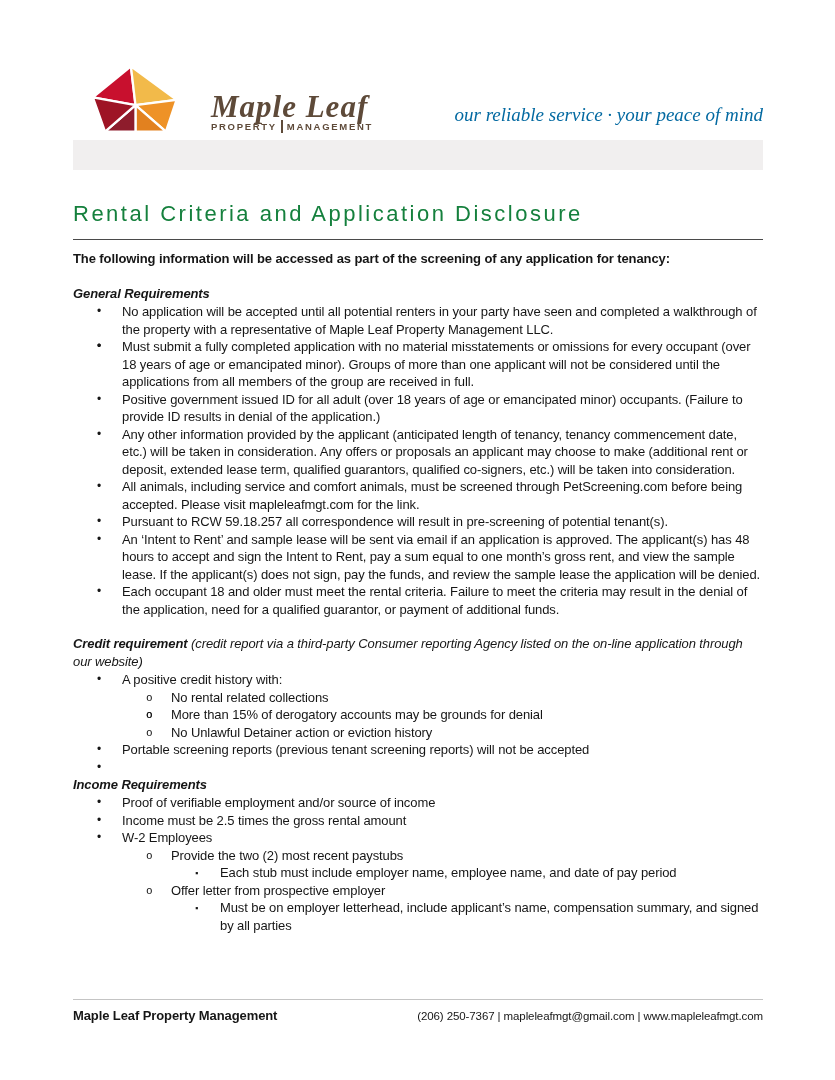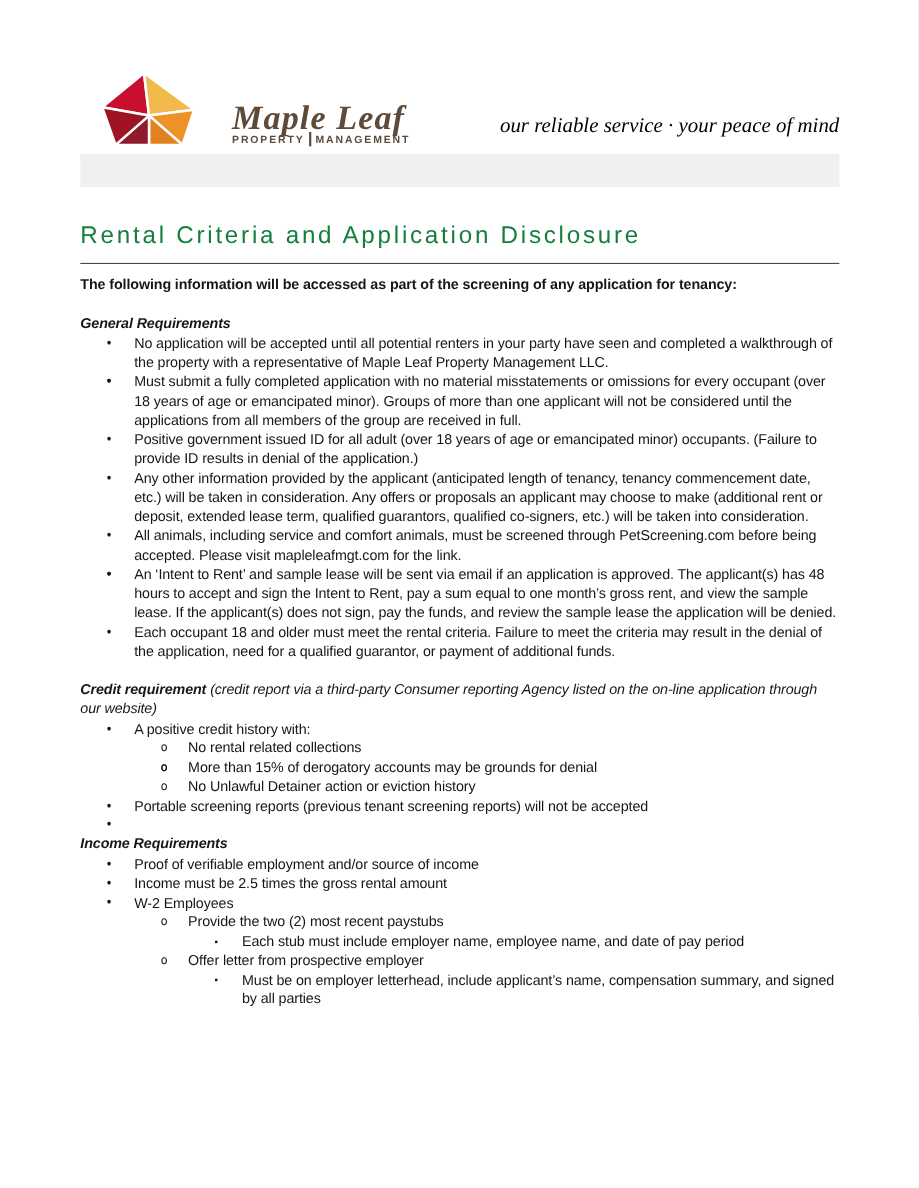--- a/index.html
+++ b/index.html
@@ -21,21 +21,21 @@
   .house-svg{width:128px;height:70px;display:block;}
   .brand{margin-left:10px;padding-bottom:1px;}
   .brand-name{
     font-family:"Liberation Serif",serif;font-style:italic;font-weight:bold;
     font-size:31px;line-height:29px;color:#5e4a39;letter-spacing:1px;
   }
   .brand-sub{font-size:9.5px;font-weight:bold;letter-spacing:1.7px;color:#5e4a39;margin-top:-1px;white-space:nowrap;}
   .brand-divider{display:inline-block;width:2px;height:13px;background:#5e4a39;margin:0 4px;vertical-align:-3px;}
   .tagline{
     font-family:"Liberation Serif",serif;font-style:italic;
-    font-size:19px;color:#000000;padding-bottom:8px;white-space:nowrap;
+    font-size:19px;color:#0369a1;padding-bottom:8px;white-space:nowrap;
   }
   .gray-band{height:30px;background:#f1efef;margin-top:6px;}
 
   
   .title{font-size:22px;font-weight:normal;letter-spacing:2.5px;color:#15803d;margin:27px 0 0;line-height:33px;}
   .title-rule{border:none;border-top:1.5px solid #4a4a4a;margin:9px 0 0;}
   .intro{font-weight:bold;font-size:13px;line-height:17.5px;margin:10px 0 0;letter-spacing:-0.1px;}
 
   
   .doc-section{margin-top:17px;}
@@ -89,21 +89,21 @@
     <p class="intro">The following information will be accessed as part of the screening of any application for tenancy:</p>
     <div id="sections">
         <section class="doc-section">
           <p class="section-heading"><span class="heading-bold">General Requirements</span></p>
           <div class="li level-1"><span class="marker">•</span><span class="li-text">No application will be accepted until all potential renters in your party have seen and completed a walkthrough of the property with a representative of Maple Leaf Property Management LLC.</span></div>
           <div class="li level-1"><span class="marker">•</span></div>
           <div class="li level-1"><span class="marker">•</span><span class="li-text">Must submit a fully completed application with no material misstatements or omissions for every occupant (over 18 years of age or emancipated minor). Groups of more than one applicant will not be considered until the applications from all members of the group are received in full.</span></div>
           <div class="li level-1"><span class="marker">•</span><span class="li-text">Positive government issued ID for all adult (over 18 years of age or emancipated minor) occupants. (Failure to provide ID results in denial of the application.)</span></div>
           <div class="li level-1"><span class="marker">•</span><span class="li-text">Any other information provided by the applicant (anticipated length of tenancy, tenancy commencement date, etc.) will be taken in consideration. Any offers or proposals an applicant may choose to make (additional rent or deposit, extended lease term, qualified guarantors, qualified co-signers, etc.) will be taken into consideration.</span></div>
           <div class="li level-1"><span class="marker">•</span><span class="li-text">All animals, including service and comfort animals, must be screened through PetScreening.com before being accepted. Please visit mapleleafmgt.com for the link.</span></div>
-          <div class="li level-1"><span class="marker">•</span></div>
+          <div class="li level-1"><span class="marker">•</span><span class="li-text">Pursuant to RCW 59.18.257 all correspondence will result in pre-screening of potential tenant(s).</span></div>
           <div class="li level-1"><span class="marker">•</span><span class="li-text">An ‘Intent to Rent’ and sample lease will be sent via email if an application is approved. The applicant(s) has 48 hours to accept and sign the Intent to Rent, pay a sum equal to one month’s gross rent, and view the sample lease. If the applicant(s) does not sign, pay the funds, and review the sample lease the application will be denied.</span></div>
           <div class="li level-1"><span class="marker">•</span><span class="li-text">Each occupant 18 and older must meet the rental criteria. Failure to meet the criteria may result in the denial of the application, need for a qualified guarantor, or payment of additional funds.</span></div>
         </section>
         <section class="doc-section">
           <p class="section-heading"><span class="heading-bold">Credit requirement</span><span class="heading-suffix"> (credit report via a third-party Consumer reporting Agency listed on the on-line application through our website)</span></p>
           <div class="li level-1"><span class="marker">•</span><span class="li-text">A positive credit history with:</span></div>
           <div class="li level-2"><span class="marker">o</span><span class="li-text">No rental related collections</span></div>
           <div class="li level-2"><span class="marker">o</span></div>
           <div class="li level-2"><span class="marker">o</span><span class="li-text">More than 15% of derogatory accounts may be grounds for denial</span></div>
           <div class="li level-2"><span class="marker">o</span><span class="li-text">No Unlawful Detainer action or eviction history</span></div>
@@ -116,14 +116,21 @@
           <div class="li level-1"><span class="marker">•</span><span class="li-text">Income must be 2.5 times the gross rental amount</span></div>
           <div class="li level-1"><span class="marker">•</span><span class="li-text">W-2 Employees</span></div>
           <div class="li level-2"><span class="marker">o</span><span class="li-text">Provide the two (2) most recent paystubs</span></div>
           <div class="li level-3"><span class="marker">▪</span><span class="li-text">Each stub must include employer name, employee name, and date of pay period</span></div>
           <div class="li level-2"><span class="marker">o</span><span class="li-text">Offer letter from prospective employer</span></div>
           <div class="li level-3"><span class="marker">▪</span><span class="li-text">Must be on employer letterhead, include applicant’s name, compensation summary, and signed by all parties</span></div>
         </section>
       </div>
   </main>
 
+  <footer class="footer">
+    <hr class="footer-rule">
+    <div class="footer-row">
+      <div class="footer-company">Maple Leaf Property Management</div>
+      <div class="footer-contact">(206) 250-7367   |   mapleleafmgt@gmail.com   |   www.mapleleafmgt.com</div>
+    </div>
+  </footer>
 
 </div>
 
 </body></html>

